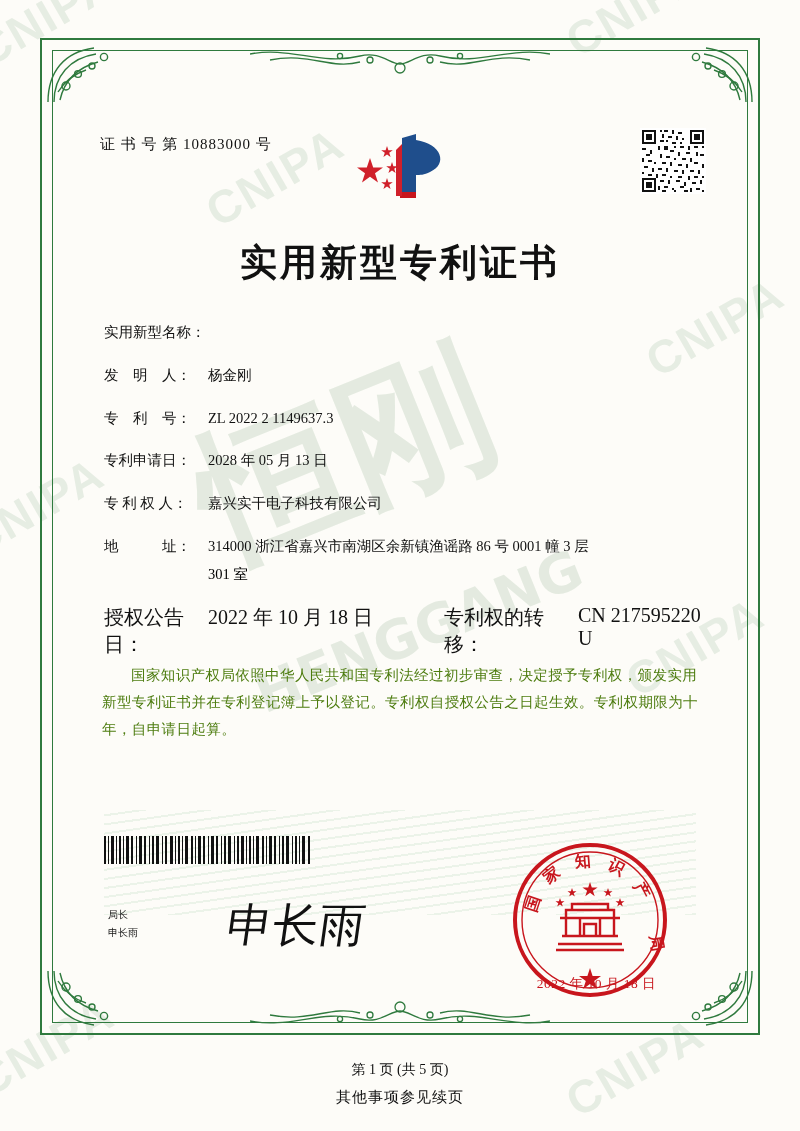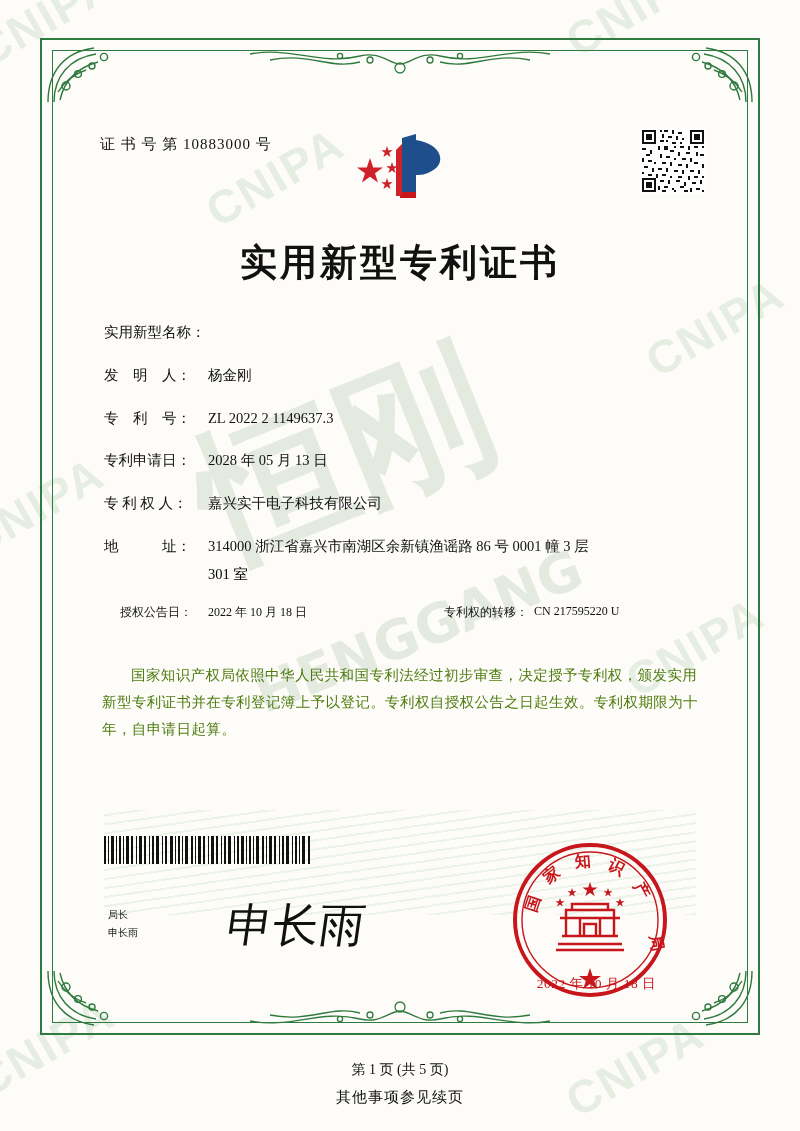--- a/index.html
+++ b/index.html
@@ -70,21 +70,21 @@
     font-family:"DejaVu Sans", sans-serif;
     font-size:37px;font-weight:bold;color:#111;
     letter-spacing:3px;
   }
   .fields{position:absolute;left:52px;right:40px;top:272px;}
   .field{display:flex;font-size:14.5px;color:#111;margin-bottom:21px;line-height:1.5;}
   .f-label{width:104px;flex:0 0 104px;letter-spacing:0;}
   .f-value{flex:1;}
   .f-label2{width:104px;flex:0 0 104px;}
   .addr-second{margin-left:104px;font-size:14.5px;margin-top:-14px;margin-bottom:20px;}
-  .two-col{display:flex;font-size:12px;color:#111;margin-bottom:18px;text-align:center;}
+  .two-col{display:flex;font-size:20px;color:#111;margin-bottom:18px;}
   .two-col .left{display:flex;flex:0 0 340px;}
   .two-col .right{display:flex;}
   .two-col .r-label{margin-right:6px;}
 
   .para{
     font-size:14.5px;color:#4d7c0f;line-height:1.85;text-indent:2em;
     margin:0 0 2px 0;letter-spacing:.4px;
   }
   .paras{position:absolute;left:50px;right:44px;top:612px;}
 

